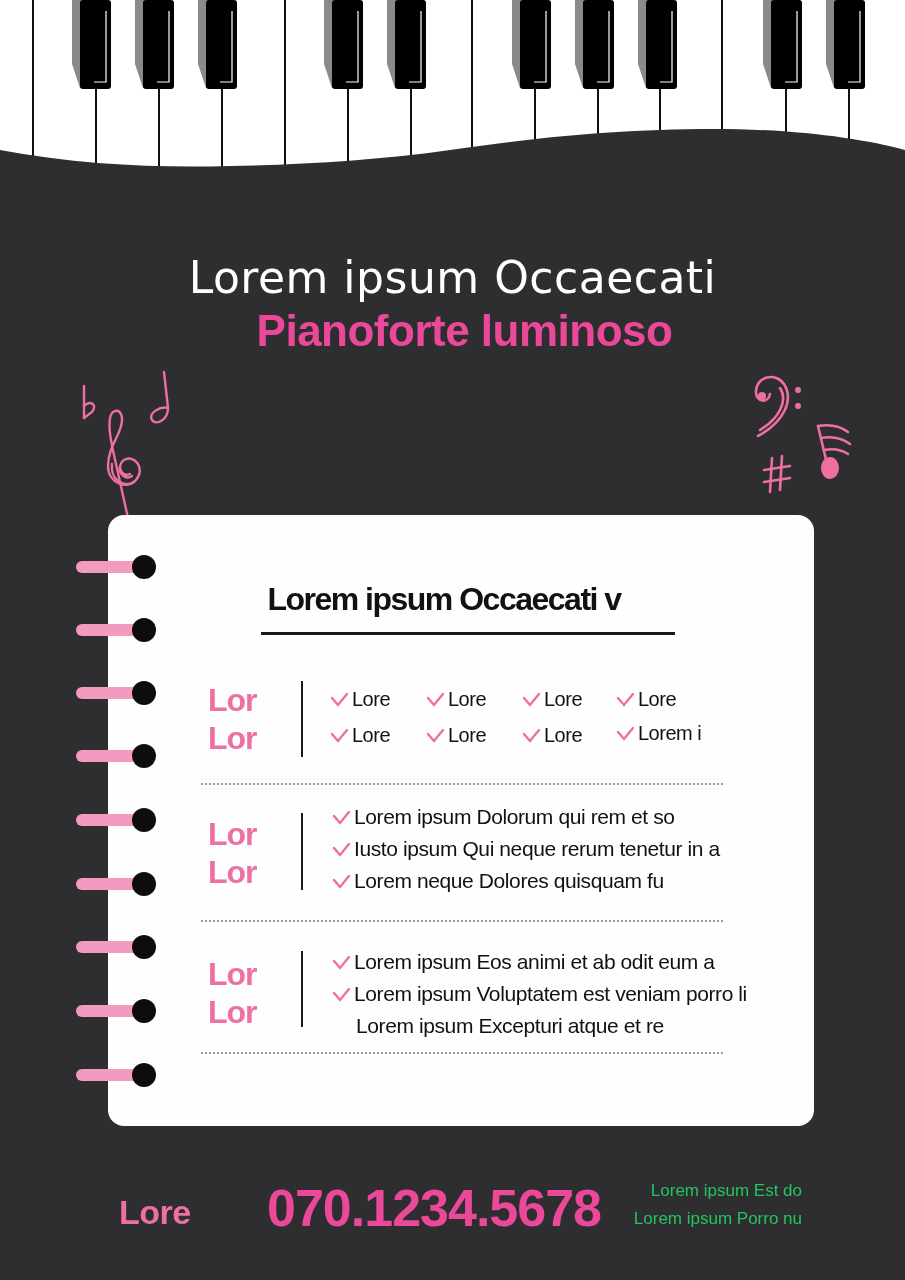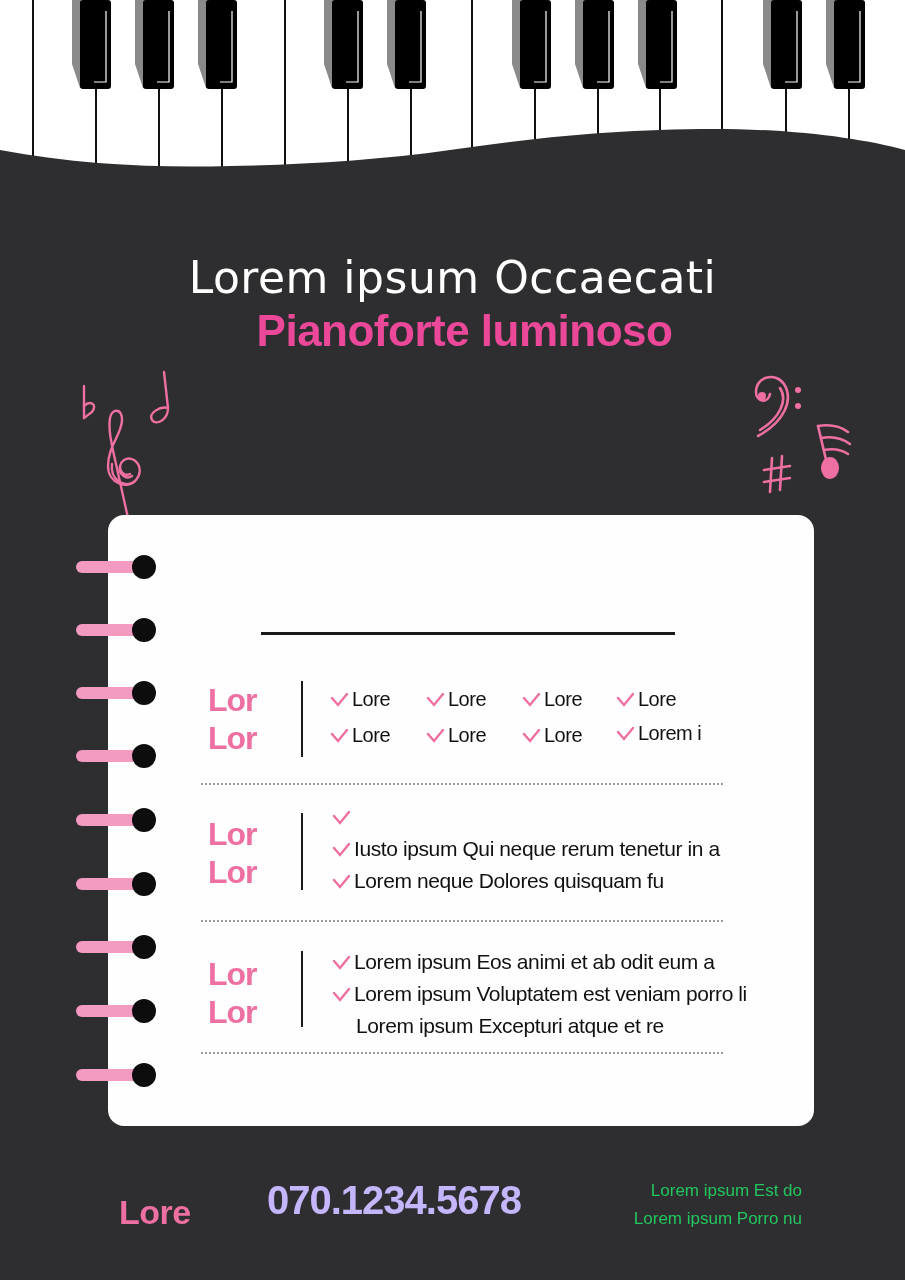--- a/index.html
+++ b/index.html
@@ -71,21 +71,21 @@
     white-space: nowrap;
   }
 
   .footer-brand {
     position: absolute; left: 119px; top: 1193px;
     font-family: "Liberation Sans", sans-serif; font-weight: bold; font-size: 34px; color: #ee6fa1;
     letter-spacing: -0.5px;
   }
   .footer-phone {
     position: absolute; left: 267px; top: 1178px;
-    font-family: "Liberation Sans", sans-serif; font-weight: bold; font-size: 40px; color: #c4b5fd;
+    font-family: "Liberation Sans", sans-serif; font-weight: bold; font-size: 52px; color: #ec4899;
     letter-spacing: -1px;
   }
   .footer-line {
     position: absolute; right: 103px; text-align: right;
     font-family: "Liberation Sans", sans-serif; font-size: 17px; color: #22c55e; white-space: nowrap;
   }
 </style>
 </head>
 <body>
 
@@ -213,20 +213,21 @@
       <path d="M80 98 L 70 56"></path>
       <path d="M70 56 C 82 54, 92 56, 100 62"></path>
       <path d="M73 68 C 84 66, 94 68, 102 74"></path>
       <path d="M76 80 C 86 78, 94 80, 100 84"></path>
     </g>
     <ellipse cx="82" cy="98" rx="9" ry="11" fill="#ee6fa1" stroke="none"></ellipse>
   </g>
 </svg>
 
 <div class="card">
+  <div class="card-title">Lorem ipsum Occaecati v</div>
   <div class="card-title-rule"></div>
 
   <div class="section" style="top:166px;">
     <div class="sec-label" style="top:0;">
       <div>Lor</div>
       <div>Lor</div>
     </div>
     <div class="sec-divider" style="top:0; height:76px;"></div>
 
     <div class="grid-item" style="left:122px; top:7px;"><svg class="check" viewBox="0 0 18 14">
@@ -259,21 +260,21 @@
   <div class="dotted" style="top:268px;"></div>
 
   <div class="section" style="top:290px;">
     <div class="sec-label" style="top:10px;">
       <div>Lor</div>
       <div>Lor</div>
     </div>
     <div class="sec-divider" style="top:8px; height:77px;"></div>
     <div class="list-item" style="top:0;"><svg class="check" viewBox="0 0 18 14">
           <path d="M2 5 L8 12 L17 1" stroke="#ee6fa1" stroke-width="2.4" fill="none" stroke-linecap="round"></path>
-        </svg></div>
+        </svg><span>Lorem ipsum Dolorum qui rem et so</span></div>
     <div class="list-item" style="top:32px;"><svg class="check" viewBox="0 0 18 14">
           <path d="M2 5 L8 12 L17 1" stroke="#ee6fa1" stroke-width="2.4" fill="none" stroke-linecap="round"></path>
         </svg><span>Iusto ipsum Qui neque rerum tenetur in a</span></div>
     <div class="list-item" style="top:64px;"><svg class="check" viewBox="0 0 18 14">
           <path d="M2 5 L8 12 L17 1" stroke="#ee6fa1" stroke-width="2.4" fill="none" stroke-linecap="round"></path>
         </svg><span>Lorem neque Dolores quisquam fu</span></div>
   </div>
 
   <div class="dotted" style="top:405px;"></div>
 

